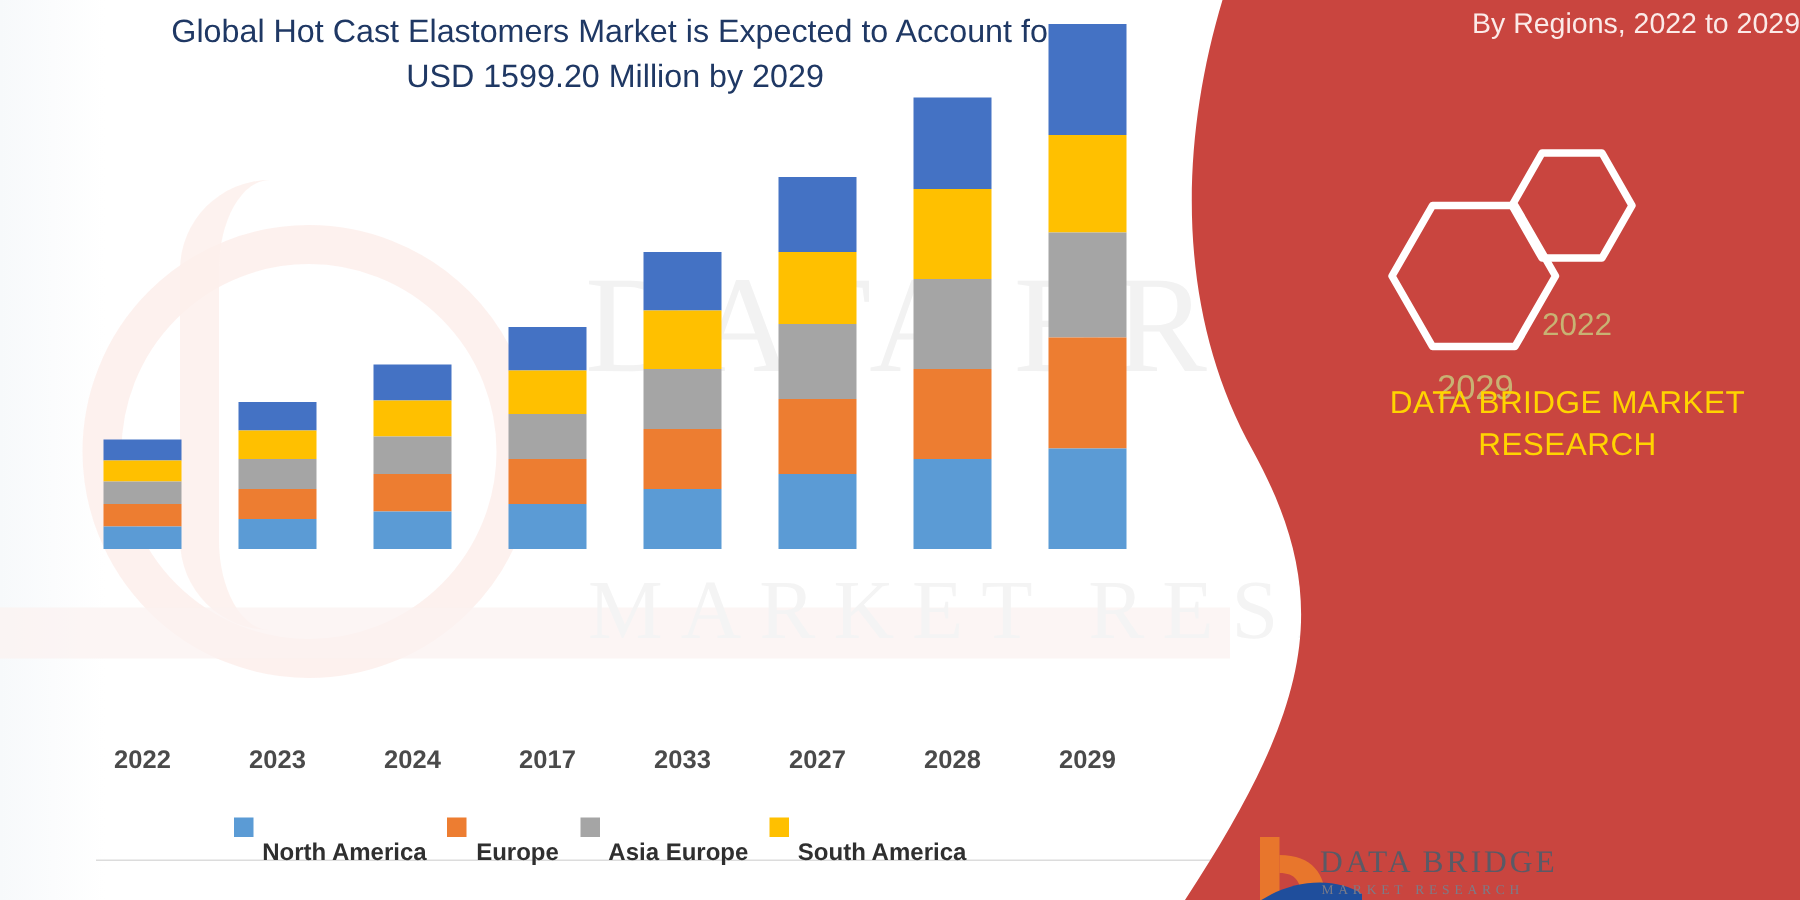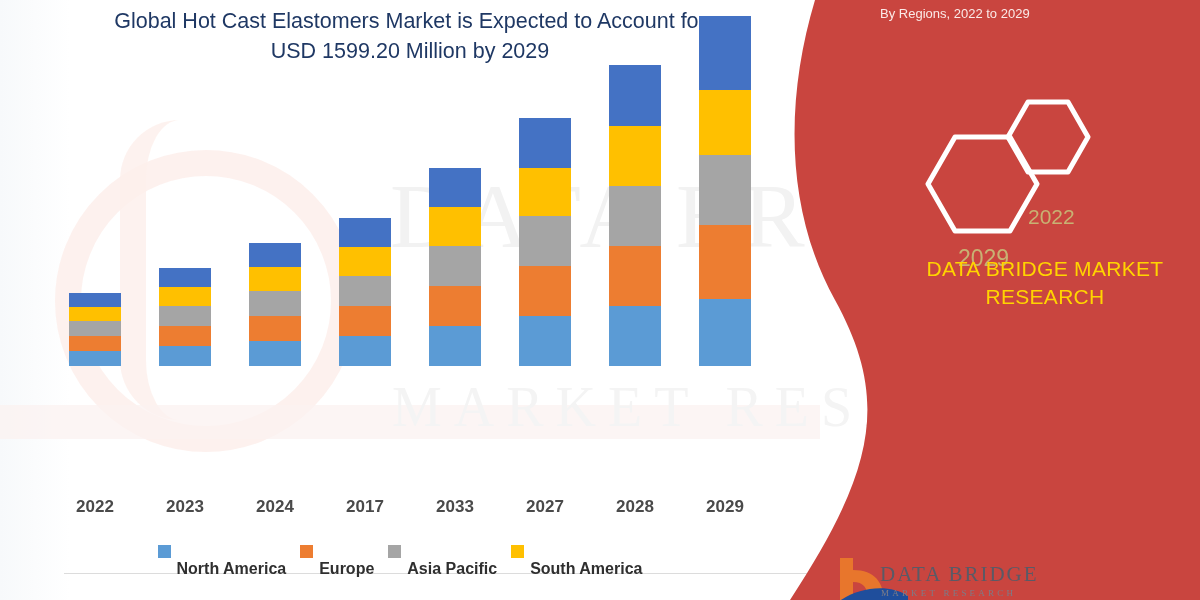--- a/index.html
+++ b/index.html
@@ -44,22 +44,22 @@
     position:absolute;left:60px;top:6px;width:700px;
     text-align:center;color:#1F3864;font-size:21.5px;line-height:30px;
     font-weight:400;
   }
   .title .l2{display:block;}
 
   
   .redpanel{position:absolute;left:780px;top:0;width:420px;height:600px;}
   .redpanel svg{position:absolute;left:0;top:0;}
   .panel-title{
-    position:absolute;left:880px;top:6px;width:320px;text-align:left;
-    color:#fbeae8;font-size:13px;font-weight:400;
+    position:absolute;left:880px;top:6px;width:320px;text-align:right;
+    color:#fbeae8;font-size:19px;font-weight:400;
   }
   .hex-wrap{position:absolute;left:900px;top:80px;width:300px;height:170px;}
   .hex-label{
     position:absolute;color:#c8b273;font-size:21px;font-family:"Liberation Sans",sans-serif;
   }
   .hex-label.big{left:58px;top:165px;font-size:23px;}
   .hex-label.small{left:128px;top:125px;font-size:21px;}
   .dbmr{
     position:absolute;left:885px;top:255px;width:320px;text-align:center;
     color:#FFD400;font-size:21px;line-height:28px;letter-spacing:.3px;
@@ -195,21 +195,21 @@
       <div class="legend-item">
         <span class="legend-swatch" style="background: rgb(91, 155, 213);"></span>
         <span class="legend-label">North America</span>
       </div>
       <div class="legend-item">
         <span class="legend-swatch" style="background: rgb(237, 125, 49);"></span>
         <span class="legend-label">Europe</span>
       </div>
       <div class="legend-item">
         <span class="legend-swatch" style="background: rgb(165, 165, 165);"></span>
-        <span class="legend-label">Asia Pacific</span>
+        <span class="legend-label">Asia Europe</span>
       </div>
       <div class="legend-item">
         <span class="legend-swatch" style="background: rgb(255, 192, 0);"></span>
         <span class="legend-label">South America</span>
       </div>
     </div>
 
   <div class="redpanel">
     <svg width="420" height="600" viewBox="0 0 420 600">
       <path d="M35 0 L420 0 L420 600 L10 600 C 95 470 110 400 55 300 C 5 210 5 100 35 0 Z" fill="#C9453F"></path>

